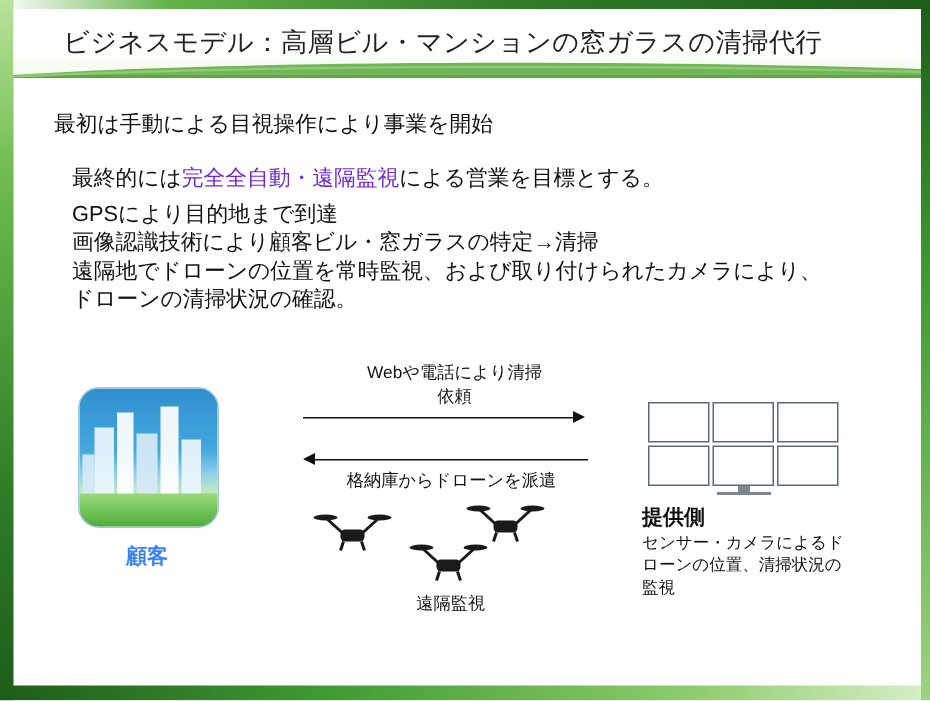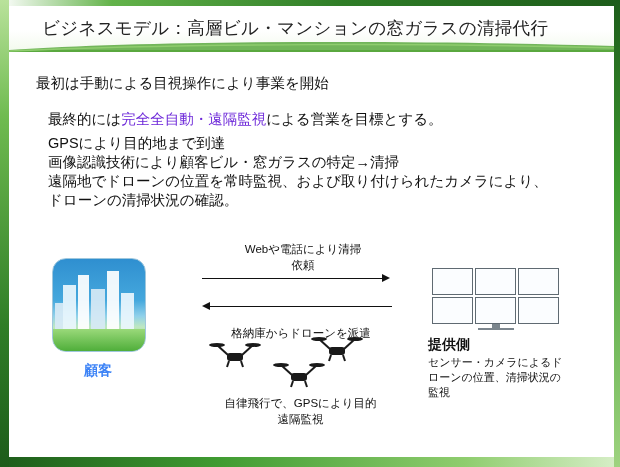--- a/index.html
+++ b/index.html
@@ -137,21 +137,21 @@
     border-top: 4px solid transparent;
     border-bottom: 4px solid transparent;
   }
   .diagram-text {
     position: absolute;
     font-size: 11.5px;
     color: #111111;
     line-height: 1.35;
   }
   #txt-web { left: 228px; top: 242px; width: 150px; text-align: center; }
-  #txt-dispatch { left: 216px; top: 314px; width: 170px; text-align: center; margin-top: 12px; }
+  #txt-dispatch { left: 216px; top: 314px; width: 170px; text-align: center; }
   #txt-flight { left: 213px; top: 396px; width: 175px; text-align: center; }
   
   .monitor-wall {
     position: absolute;
     left: 432px; top: 268px;
     width: 130px; height: 62px;
   }
   .mon {
     position: absolute;
     background: #fbfdff;
@@ -261,21 +261,20 @@
       <ellipse cx="45" cy="7" rx="8" ry="2" fill="#1a1a1a"></ellipse>
       <line x1="9" y1="7" x2="20" y2="17" stroke="#1a1a1a" stroke-width="2"></line>
       <line x1="45" y1="7" x2="34" y2="17" stroke="#1a1a1a" stroke-width="2"></line>
       <rect x="19" y="15" width="16" height="8" rx="3" fill="#1a1a1a"></rect>
       <line x1="21" y1="23" x2="19" y2="29" stroke="#1a1a1a" stroke-width="2"></line>
       <line x1="33" y1="23" x2="35" y2="29" stroke="#1a1a1a" stroke-width="2"></line>
     </svg>
   </div>
 
   <div class="diagram-text" id="txt-flight">
-    <div>自律飛行で、GPSにより目的</div>
     <div>遠隔監視</div>
   </div>
 
   <div class="monitor-wall">
     <div class="mon" style="left:0px; top:0px; width:41px; height:27px;"></div>
     <div class="mon" style="left:43px; top:0px; width:41px; height:27px;"></div>
     <div class="mon" style="left:86px; top:0px; width:41px; height:27px;"></div>
     <div class="mon" style="left:0px; top:29px; width:41px; height:27px;"></div>
     <div class="mon" style="left:43px; top:29px; width:41px; height:27px;"></div>
     <div class="mon" style="left:86px; top:29px; width:41px; height:27px;"></div>

